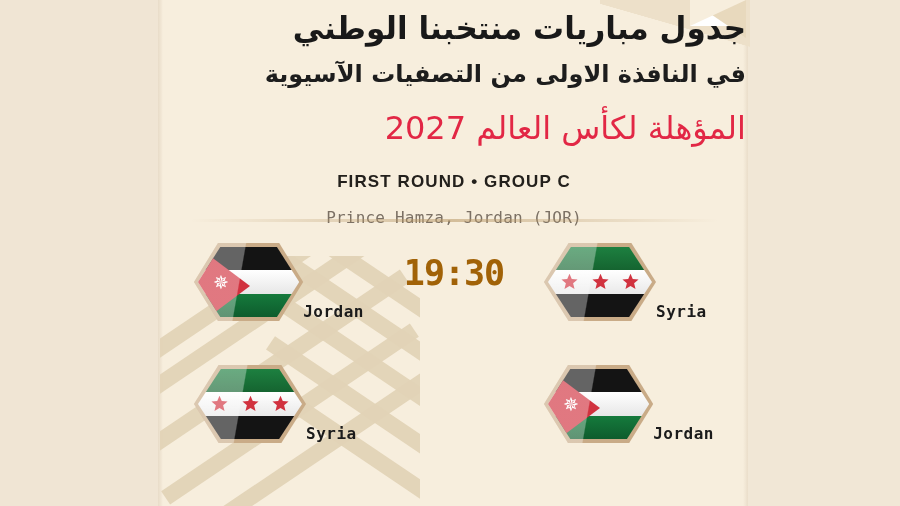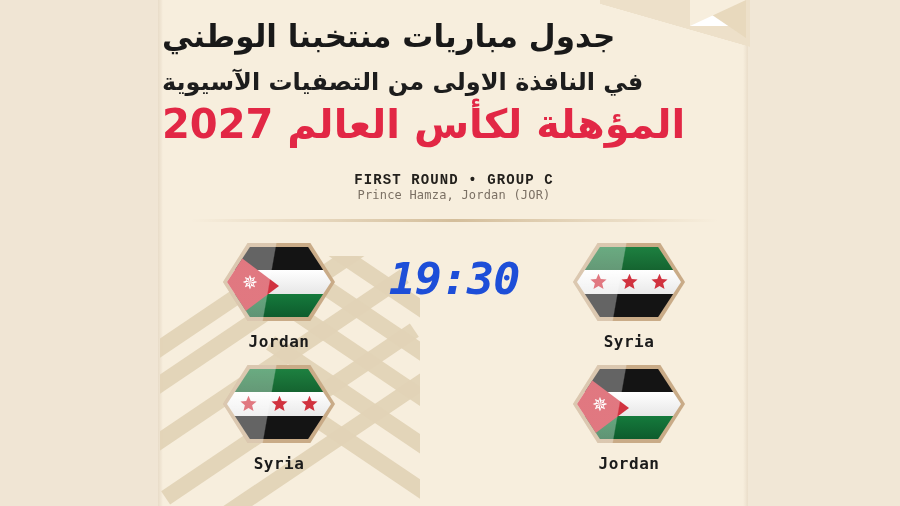--- a/index.html
+++ b/index.html
@@ -27,65 +27,65 @@
   .fold-tri-b{left:690px;top:0;width:0;height:0;
     border-right:56px solid transparent;border-top:26px solid #f7eedd;}
   .fold-diag{left:600px;top:0;width:150px;height:54px;
     background:linear-gradient(196deg,#ede0c9 0 48%,rgba(0,0,0,0) 48.5%);}
 
   
   .chev-wrap{position:absolute;left:160px;bottom:0;width:260px;height:250px;overflow:hidden;}
   .chev{position:absolute;background:#e2d3b6;opacity:.95;}
 
   
-  .headline{position:absolute;left:162px;top:18px;width:584px;text-align:left;
+  .headline{position:absolute;left:162px;top:10px;width:584px;text-align:right;
     direction:rtl;}
   .h-l1{font-family:"DejaVu Sans", sans-serif;font-weight:bold;
     font-size:31px;color:#191919;letter-spacing:0px;line-height:1.22;}
   .h-l2{font-family:"DejaVu Sans", sans-serif;font-weight:bold;
     font-size:24px;color:#1d1d1d;line-height:1.35;margin-top:10px;}
-  .h-l3{font-family:"DejaVu Sans", sans-serif;font-weight:bold;
-    font-size:40px;color:#e22745;line-height:1.25;margin-top:1px;}
+  .h-l3{font-family:"DejaVu Sans", sans-serif;font-weight:normal;
+    font-size:32px;color:#e22745;line-height:1.25;margin-top:18px;}
 
   
   .sub{position:absolute;left:162px;top:172px;width:584px;text-align:center;}
-  .sub-main{font-family:Liberation Mono, monospace;font-weight:bold;
-    font-size:14px;letter-spacing:1.1px;color:#23201c;}
-  .sub-sec{font-family:"DejaVu Sans Mono", monospace;font-size:12px;
-    color:#7b7064;margin-top:0;letter-spacing:.2px;}
+  .sub-main{font-family:Liberation Sans, sans-serif;font-weight:bold;
+    font-size:17px;letter-spacing:1.1px;color:#23201c;}
+  .sub-sec{font-family:"DejaVu Sans Mono", monospace;font-size:16px;
+    color:#7b7064;margin-top:16px;letter-spacing:.2px;}
   .divider{position:absolute;left:190px;top:219px;width:528px;height:3px;
     background:linear-gradient(90deg,rgba(200,175,135,0) 0%,rgba(183,150,100,.55) 50%,rgba(200,175,135,0) 100%);
     border-radius:2px;}
 
   
   .matches{position:absolute;left:162px;top:243px;width:584px;}
   .match{position:relative;height:122px;}
   .row{position:relative;width:100%;height:86px;display:flex;align-items:flex-start;
     justify-content:center;}
 
-  .team{width:170px;display:flex;flex-direction:column;align-items:center;}
+  .team{width:170px;display:flex;align-items:flex-end;}
   .badge{position:relative;width:112px;height:78px;}
   .hexborder{position:absolute;inset:0;background:#c9ab87;
     clip-path:polygon(22% 0,78% 0,100% 50%,78% 100%,22% 100%,0 50%);
     filter:drop-shadow(0 2px 2px rgba(120,95,60,.35));}
   .hexinner{position:absolute;left:4px;top:4px;right:4px;bottom:4px;
     clip-path:polygon(22% 0,78% 0,100% 50%,78% 100%,22% 100%,0 50%);
     overflow:hidden;}
   .hexgloss{position:absolute;inset:0;
     clip-path:polygon(22% 0,78% 0,100% 50%,78% 100%,22% 100%,0 50%);
     background:linear-gradient(100deg,rgba(255,255,255,.34) 0 42%,rgba(255,255,255,0) 43%);
     pointer-events:none;}
   .tname{font-family:"DejaVu Sans Mono", monospace;font-weight:bold;font-size:16px;
     color:#1b1b1b;margin-top:11px;letter-spacing:.5px;}
 
   .center{width:180px;text-align:center;padding-top:14px;}
   .mdate{font-family:"DejaVu Sans Mono", monospace;font-weight:bold;font-size:14px;
     color:#8b8175;letter-spacing:-.4px;}
-  .mtime{font-family:"DejaVu Sans Mono", monospace;font-weight:bold;font-size:45px;
-    color:#1d4ed8;letter-spacing:-1px;line-height:1.02;margin-top:-1px;font-style:italic;}
+  .mtime{font-family:"DejaVu Sans Mono", monospace;font-weight:bold;font-size:35px;
+    color:#a16207;letter-spacing:-1px;line-height:1.02;margin-top:-1px;}
 
   
   .fl{position:absolute;left:0;right:0;}
   .jo-black{top:0;height:33.34%;background:#141414;}
   .jo-white{top:33.34%;height:33.33%;
     background:linear-gradient(180deg,#ffffff,#e7e7e7);}
   .jo-green{top:66.67%;height:33.33%;
     background:linear-gradient(180deg,#157a3c,#0e5c2d);}
   .jo-tri{position:absolute;left:0;top:0;width:0;height:0;
     border-top:39px solid transparent;border-bottom:39px solid transparent;

